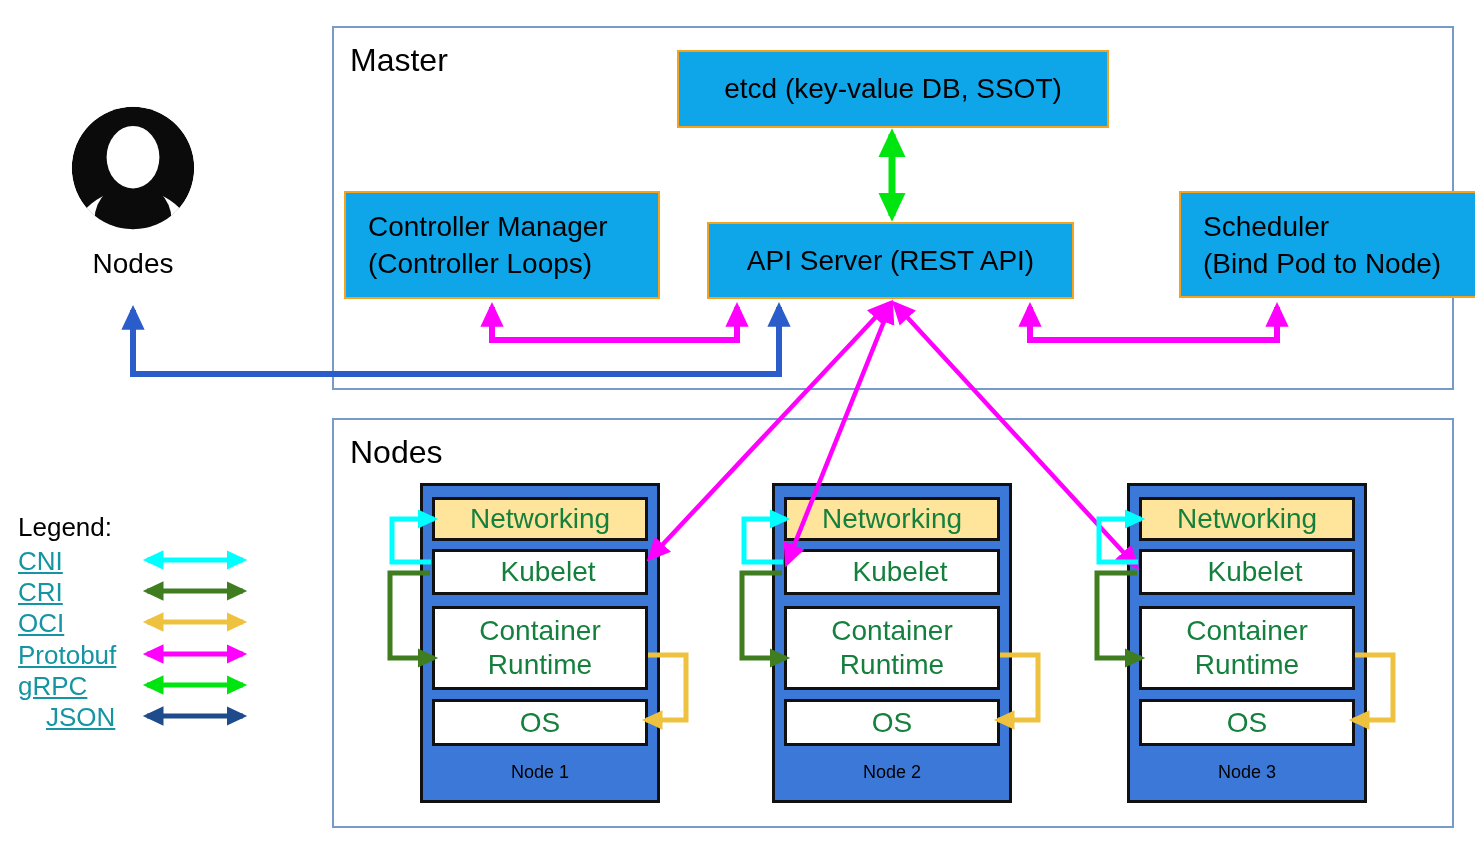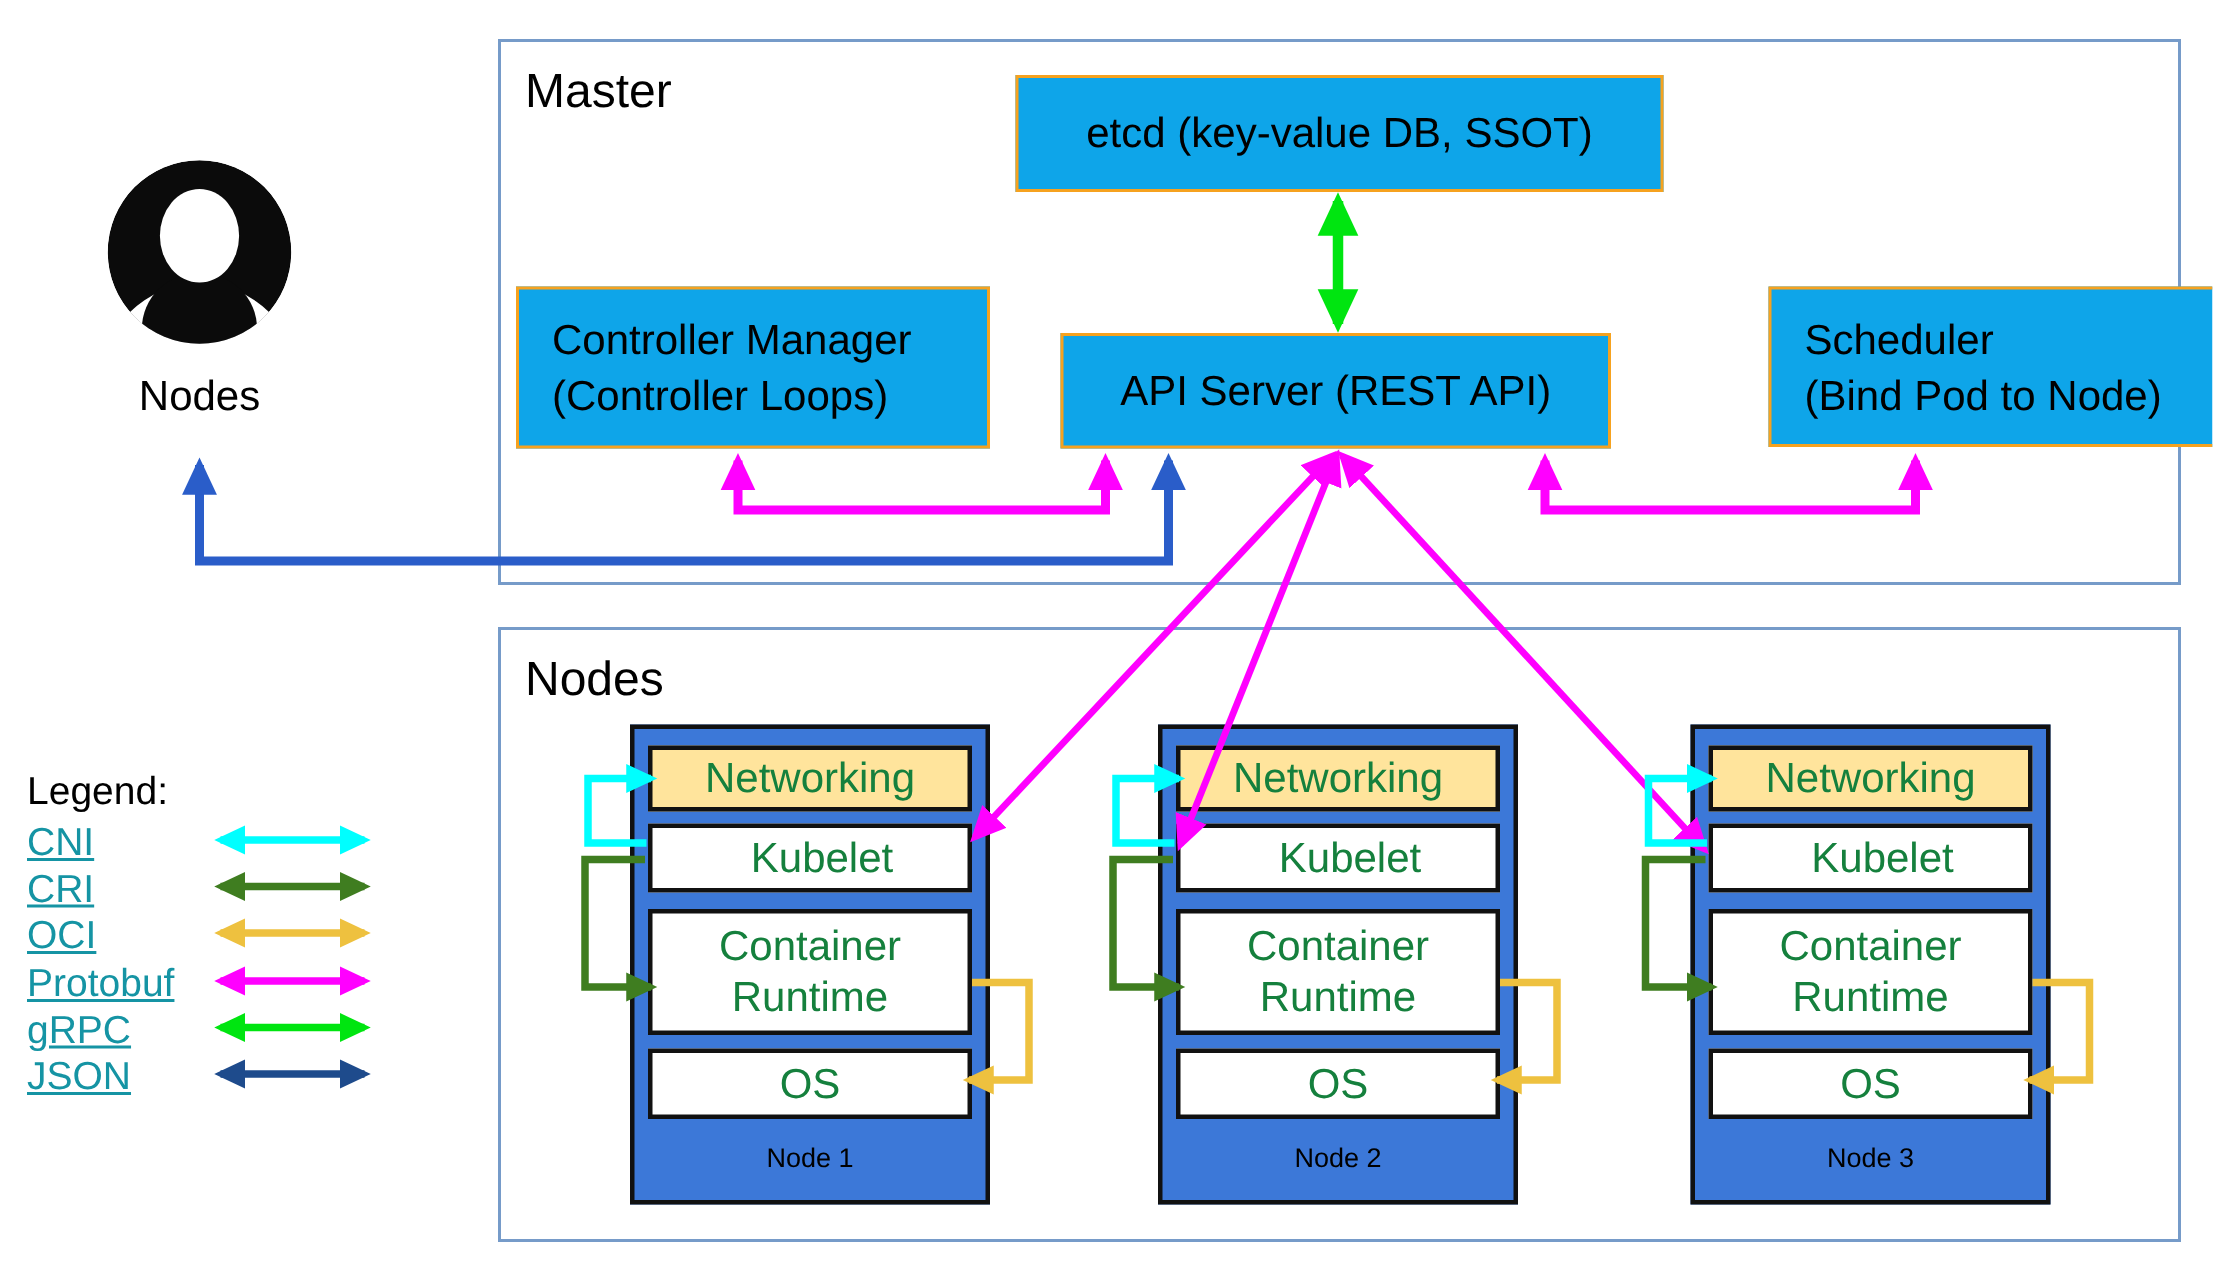--- a/index.html
+++ b/index.html
@@ -34,21 +34,21 @@
   .nodename{position:absolute;left:0;right:0;top:266px;height:40px;display:flex;align-items:center;
             justify-content:center;color:#000000;font-size:18px;}
   
   #user-icon{position:absolute;left:61px;top:96px;width:144px;height:144px;}
   #user-label{position:absolute;left:61px;top:248px;width:144px;text-align:center;font-size:28px;}
   
   #legend-title{position:absolute;left:18px;top:512px;font-size:26px;color:#000;}
   .legend-item{position:absolute;left:18px;font-size:26px;color:var(--c-link,#1594a4);
                text-decoration:underline;cursor:pointer;white-space:nowrap;}
   #legend-cni{top:546px;} #legend-cri{top:577px;} #legend-oci{top:608px;}
-  #legend-protobuf{top:640px;} #legend-grpc{top:671px;} #legend-json{top:702px;}
+  #legend-protobuf{top:640px;} #legend-grpc{top:671px;} #legend-json{top:702px;margin-left:28px;}
   
   #overlay{position:absolute;left:0;top:0;width:1475px;height:852px;pointer-events:none;z-index:5;}
   #overlay path{fill:none;}
 </style>
 </head>
 <body>
 
 <div id="canvas">
 
   <svg id="user-icon" viewBox="0 0 24 24" aria-hidden="true">

